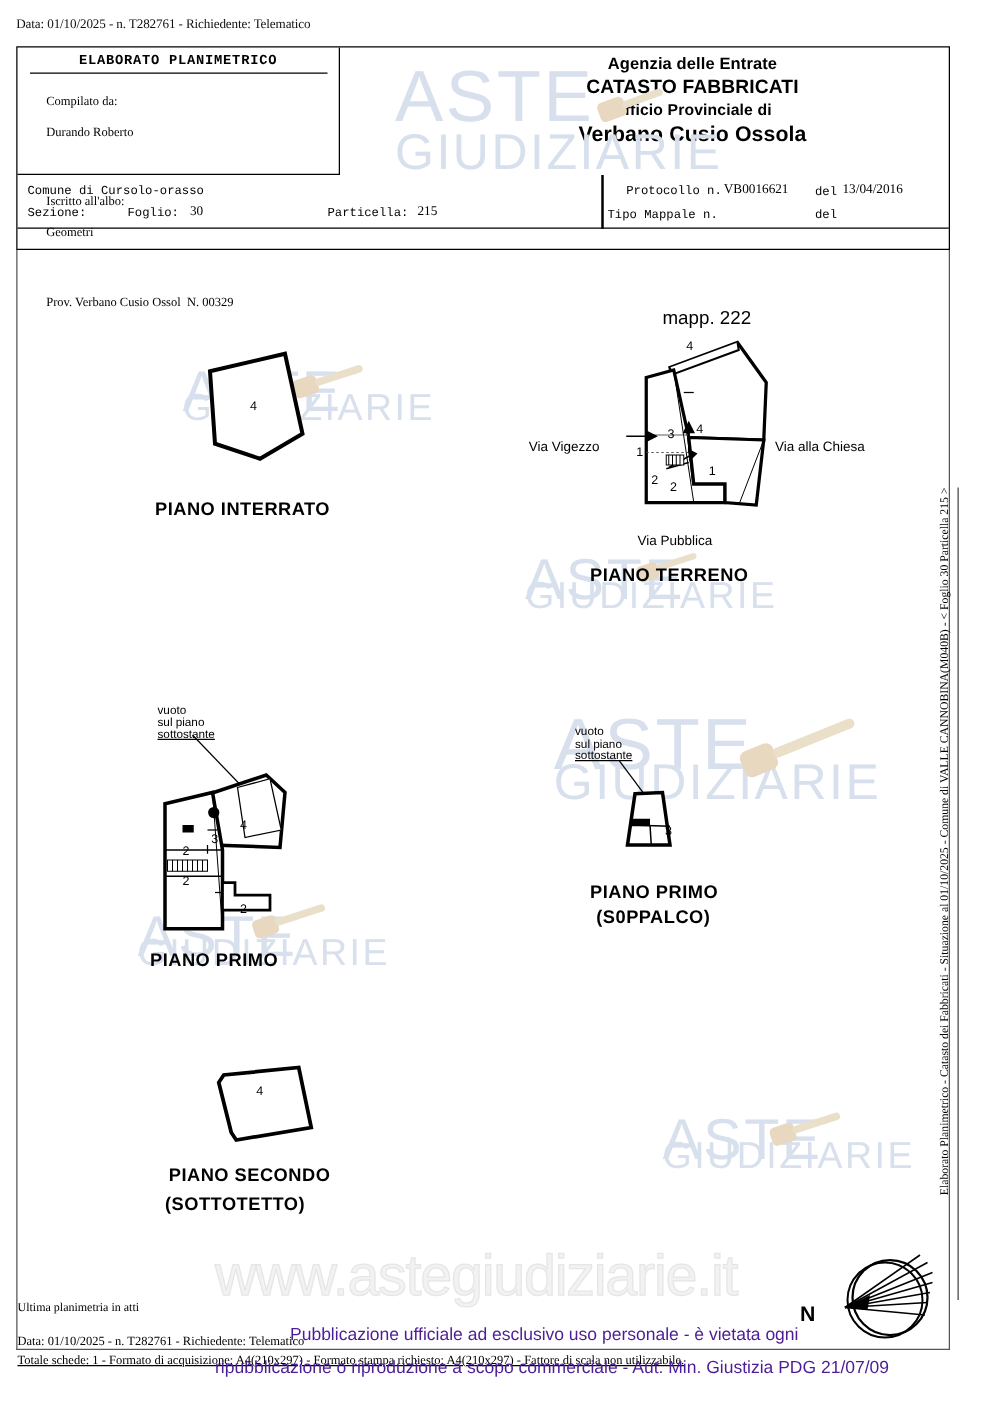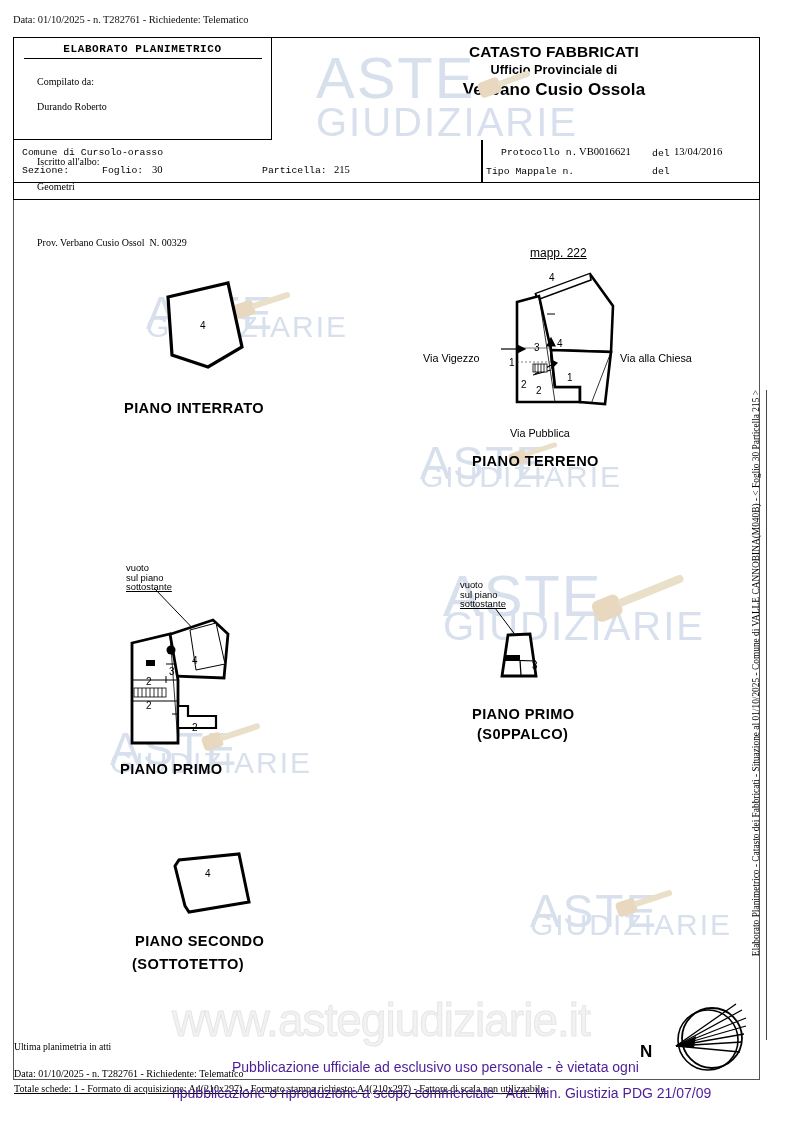--- a/index.html
+++ b/index.html
@@ -196,23 +196,22 @@
   }
   .street-label {
     position: absolute;
     font-family: "Liberation Sans", sans-serif;
     font-size: 10.8px;
     white-space: nowrap;
   }
   .mapp-label {
     position: absolute;
     font-family: "Liberation Sans", sans-serif;
-    font-size: 12px;
-    white-space: nowrap;
-    text-decoration: underline;
+    font-size: 15px;
+    white-space: nowrap;
   }
   .vuoto-label {
     position: absolute;
     font-family: "Liberation Sans", sans-serif;
     font-size: 9.4px;
     line-height: 9.6px;
     white-space: nowrap;
   }
   .vuoto-label u { text-decoration: underline; }
 
@@ -270,20 +269,21 @@
       <span>Durando Roberto</span><br>
       <span class="gap"></span>
       <span>Iscritto all'albo:</span><br>
       <span>Geometri</span><br>
       <span class="gap"></span>
       <span>Prov. Verbano Cusio Ossol  N. 00329</span>
     </div>
   </div>
 
   <div class="agency" style="left:375px; top:4px; width:330px;">
+    <div class="a1">Agenzia delle Entrate</div>
     <div class="a2">CATASTO FABBRICATI</div>
     <div class="a3">Ufficio Provinciale di</div>
     <div class="a4">Verbano Cusio Ossola</div>
   </div>
 
   <div class="row2">
     <div class="row2-div"></div>
     <div class="cell-txt" style="left:8px; top:7px;">Comune di Cursolo-orasso</div>
     <div class="cell-txt" style="left:8px; top:25px;">Sezione:</div>
     <div class="cell-txt" style="left:88px; top:25px;">Foglio:</div>

